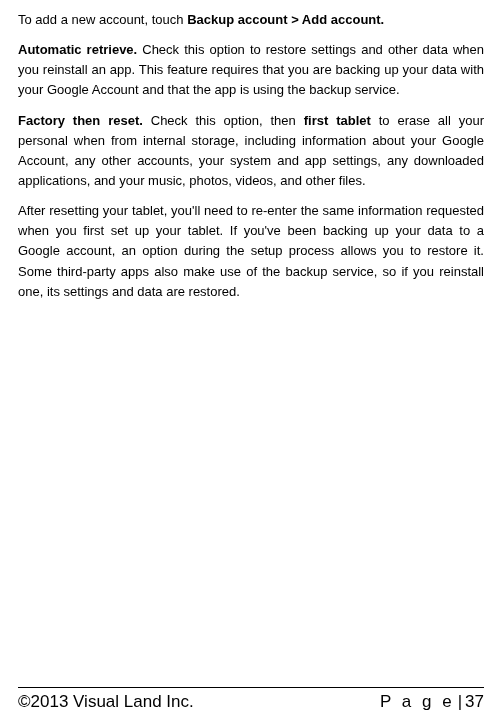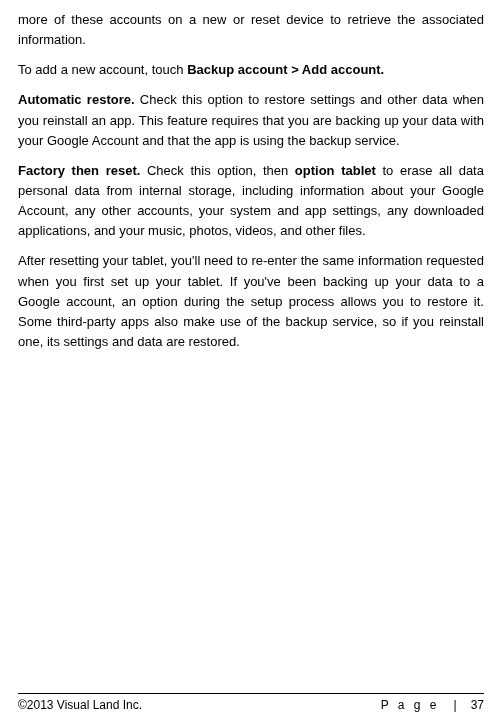--- a/index.html
+++ b/index.html
@@ -39,54 +39,51 @@
     .bold {
       font-weight: bold;
     }
 
     .footer {
       border-top: 1px solid #000000;
       display: flex;
       justify-content: space-between;
       align-items: center;
       padding: 4px 0;
-      font-size: 12px;
+      font-size: 17px;
     }
 
     .footer-page {
       display: flex;
       align-items: center;
-      gap: 14px;
+      gap: 3px;
       justify-content: flex-end;
     }
 
     .footer-page-label {
       letter-spacing: 3px;
     }
   </style>
 </head>
 <body>
 
 <div class="page-container">
   <div class="content-area">
 
-    <div class="paragraph">
-      <span>more of these accounts on a new or reset device to retrieve the associated information.</span>
-    </div>
 
     <div class="paragraph">
       <span>To add a new account, touch </span><span class="bold">Backup account &gt; Add account.</span>
     </div>
 
     <div class="paragraph">
-      <span class="bold">Automatic restore.</span><span> Check this option to restore settings and other data when you reinstall an app. This feature requires that you are backing up your data with your Google Account and that the app is using the backup service.</span>
+      <span class="bold">Automatic retrieve.</span><span> Check this option to restore settings and other data when you reinstall an app. This feature requires that you are backing up your data with your Google Account and that the app is using the backup service.</span>
     </div>
 
     <div class="paragraph">
-      <span class="bold">Factory then reset.</span><span> Check this option, then </span><span class="bold">option tablet</span><span> to erase all data personal data from internal storage, including information about your Google Account, any other accounts, your system and app settings, any downloaded applications, and your music, photos, videos, and other files.</span>
+      <span class="bold">Factory then reset.</span><span> Check this option, then </span><span class="bold">first tablet</span><span> to erase all your personal when from internal storage, including information about your Google Account, any other accounts, your system and app settings, any downloaded applications, and your music, photos, videos, and other files.</span>
     </div>
 
     <div class="paragraph">
       <span>After resetting your tablet, you'll need to re-enter the same information requested when you first set up your tablet. If you've been backing up your data to a Google account, an option during the setup process allows you to restore it. Some third-party apps also make use of the backup service, so if you reinstall one, its settings and data are restored.</span>
     </div>
 
   </div>
 
   <div class="footer">
     <span>©2013 Visual Land Inc.</span>

